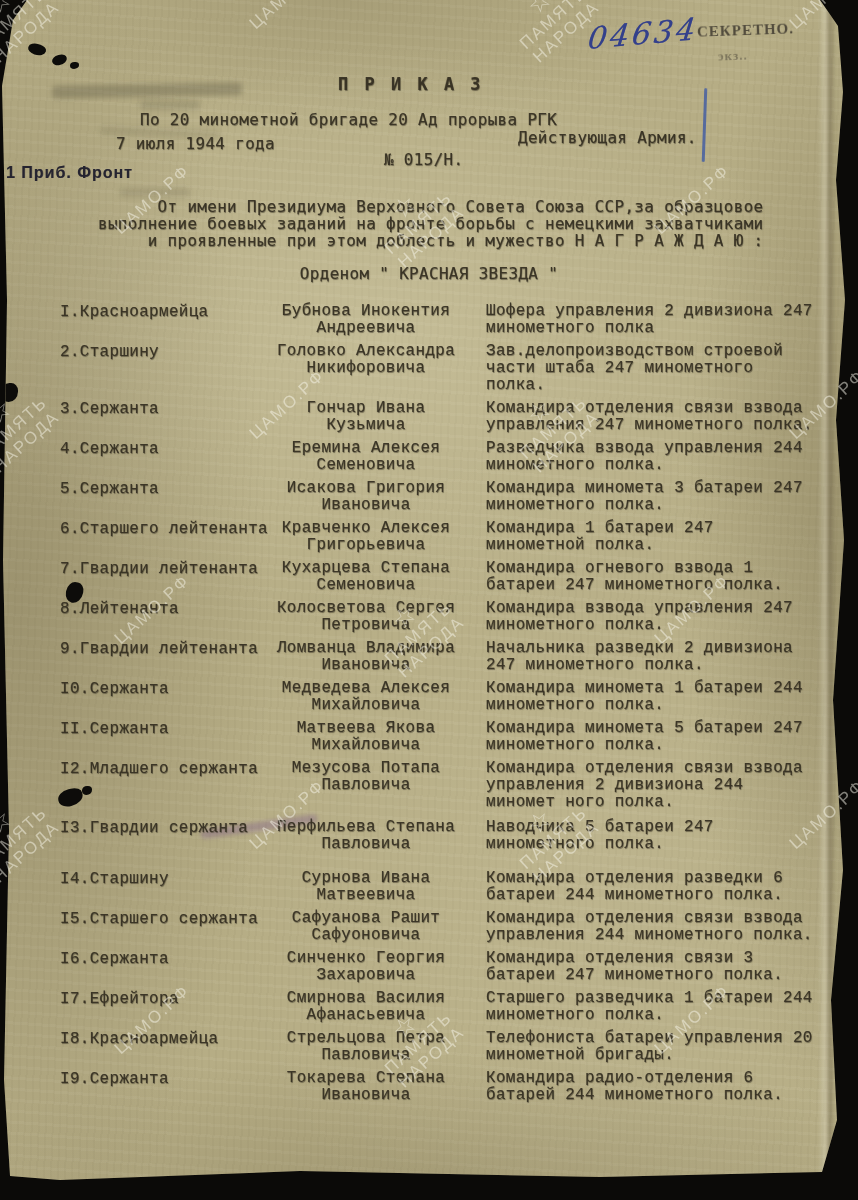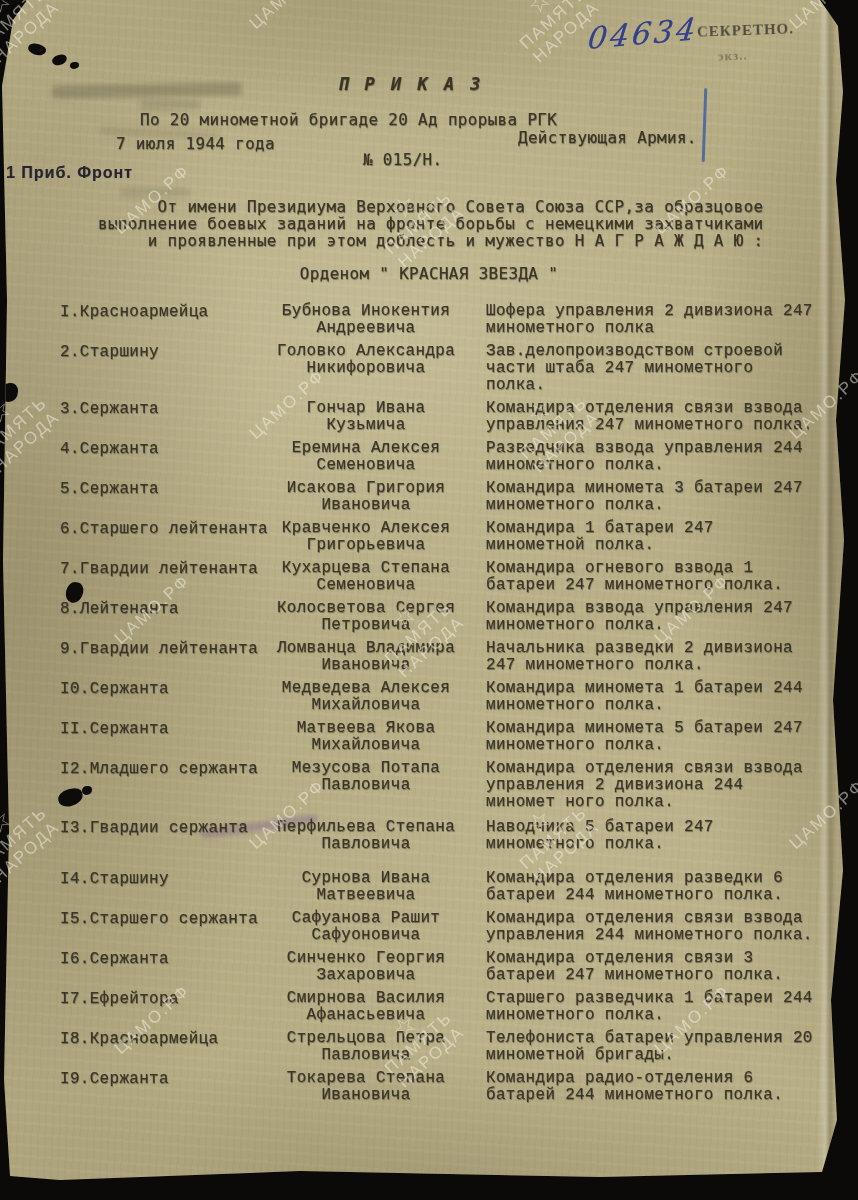--- a/index.html
+++ b/index.html
@@ -35,21 +35,21 @@
     filter:blur(1px);
   }
   .tw{
     color:rgba(52,47,33,0.90);
     text-shadow:0.5px 0.5px 0.8px rgba(52,47,33,0.55), -0.3px 0 0.6px rgba(52,47,33,0.30);
     font-size:16px;
     letter-spacing:0.3px;
     white-space:nowrap;
   }
   .abs{position:absolute;}
-  .title{font-weight:bold;letter-spacing:3px;font-style:italic;}
+  .title{font-weight:bold;letter-spacing:3px;}
   .preamble div{line-height:17px;text-align:right;}
   .hand-number{
     font-family:"DejaVu Serif", serif;
     font-style:italic;
     font-size:30px;
     letter-spacing:3px;
     color:rgba(44,58,140,0.85);
     transform:rotate(-5deg) skewX(-12deg);
     text-shadow:0 0 0.5px rgba(44,58,140,0.6);
   }
@@ -131,21 +131,21 @@
 
   <div class="abs stamp secret" style="left:697px;top:22px;">СЕКРЕТНО.</div>
   <div class="abs stamp copy" style="left:718px;top:48px;">экз..</div>
   <div class="abs front-stamp" style="left:6px;top:164px;">1 Приб. Фронт</div>
   <div class="blue-stroke"></div>
 
   <div class="abs tw title" style="left:338px;top:74px;font-size:17px;">П Р И К А З</div>
   <div class="abs tw" style="left:140px;top:110px;">По 20 минометной бригаде 20 Ад прорыва РГК</div>
   <div class="abs tw" style="left:116px;top:134px;">7 июля 1944 года</div>
   <div class="abs tw" style="left:518px;top:128px;">Действующая Армия.</div>
-  <div class="abs tw" style="left:363px;top:150px;">№ 015/Н.</div>
+  <div class="abs tw" style="left:384px;top:150px;">№ 015/Н.</div>
 
   <div class="abs preamble" style="left:98px;top:198px;">
     <div class="tw" style="padding-left:54px;">От имени Президиума Верховного Совета Союза ССР,за образцовое</div>
     <div class="tw">выполнение боевых заданий на фронте борьбы с немецкими захватчиками</div>
     <div class="tw">и проявленные при этом доблесть и мужество  Н А Г Р А Ж Д А Ю :</div>
   </div>
 
   <div class="abs tw award-line" style="top:264px;">Орденом " КРАСНАЯ ЗВЕЗДА "</div>
 
   <div class="entries" id="entries">

